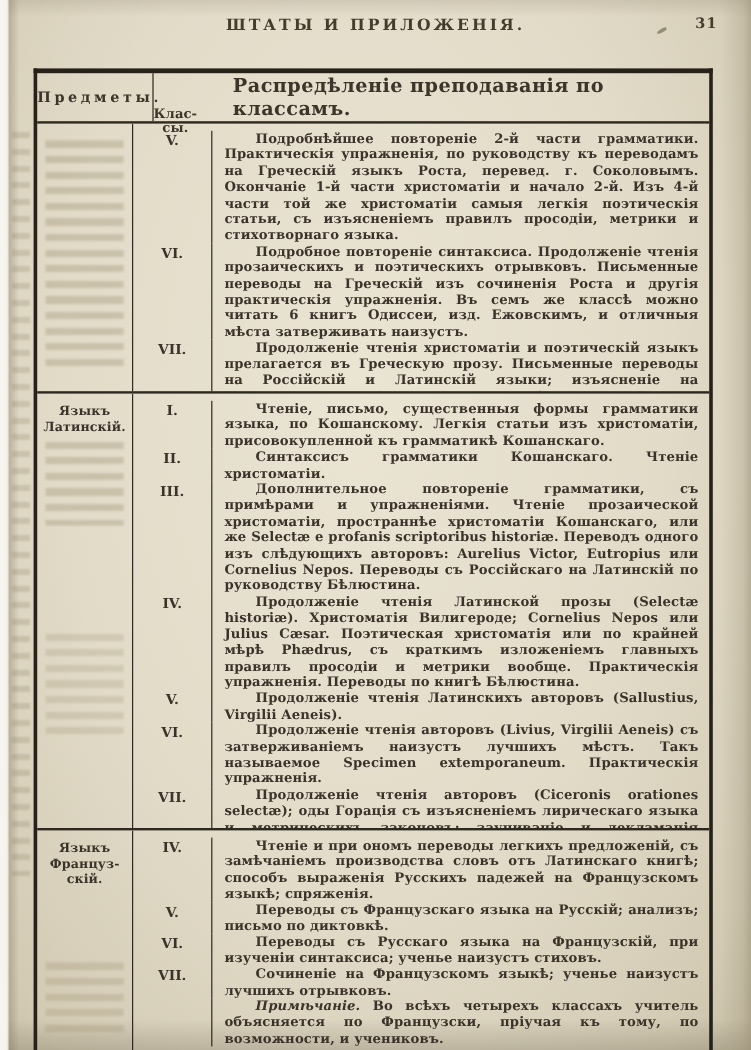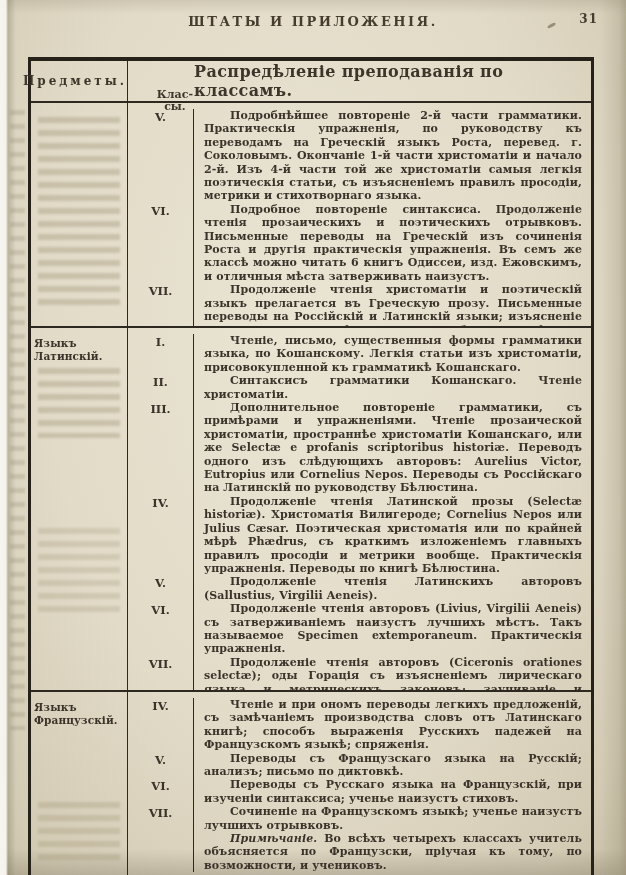--- a/index.html
+++ b/index.html
@@ -37,37 +37,37 @@
 
   
   .sheet-table{
     position:absolute;left:28px;top:57px;width:566px;height:818px;
     border-top:4px solid #262119;border-left:3px solid #262119;border-right:3px solid #262119;
     box-sizing:border-box;display:flex;flex-direction:column;
   }
   .thead{
     display:flex;height:40px;border-bottom:2px solid #2d2820;flex:none;
   }
-  .th{box-sizing:border-box;display:flex;align-items:center;justify-content:flex-end;}
+  .th{box-sizing:border-box;display:flex;align-items:center;justify-content:flex-start;}
   .col-subj{width:97px;border-right:1.5px solid #2d2820;flex:none;}
   .col-class{width:66px;border-right:1.5px solid #2d2820;flex:none;margin-top:40px;}
   .col-desc{flex:1;}
   .th-subj{font-size:12px;font-weight:bold;letter-spacing:3px;color:#3d352a;}
   .th-class{font-size:11px;font-weight:bold;line-height:12px;text-align:center;color:#3d352a;}
   .th-desc{font-size:16px;font-weight:bold;letter-spacing:0.4px;color:#3d352a;}
 
   .trow{display:flex;box-sizing:border-box;overflow:hidden;}
   .trow.sep{border-bottom:2px solid #2d2820;}
   .row-0{height:225px;flex:none;}
   .row-1{height:364px;flex:none;}
   .row-2{flex:1;border-radius:27px;}
 
   .cell-subject{
-    width:97px;flex:none;border-right:1.5px solid #2d2820;box-sizing:border-box;
-    padding-top:9px;position:relative;
+    width:80px;flex:none;border-right:1.5px solid #2d2820;box-sizing:border-box;
+    padding-top:9px;text-align:center;position:relative;
   }
   .subject-label{
     font-size:10.5px;font-weight:bold;color:#3b332a;letter-spacing:0.1px;line-height:13px;
     padding:0 3px;display:inline-block;
   }
   .cell-entries{flex:1;display:flex;flex-direction:column;padding-top:6px;box-sizing:border-box;}
   .entry{display:flex;flex:none;}
   .num{
     width:66px;flex:none;border-right:1.5px solid #2d2820;box-sizing:border-box;
     text-align:center;font-size:11.5px;font-weight:bold;color:#3b332a;padding-top:1px;

